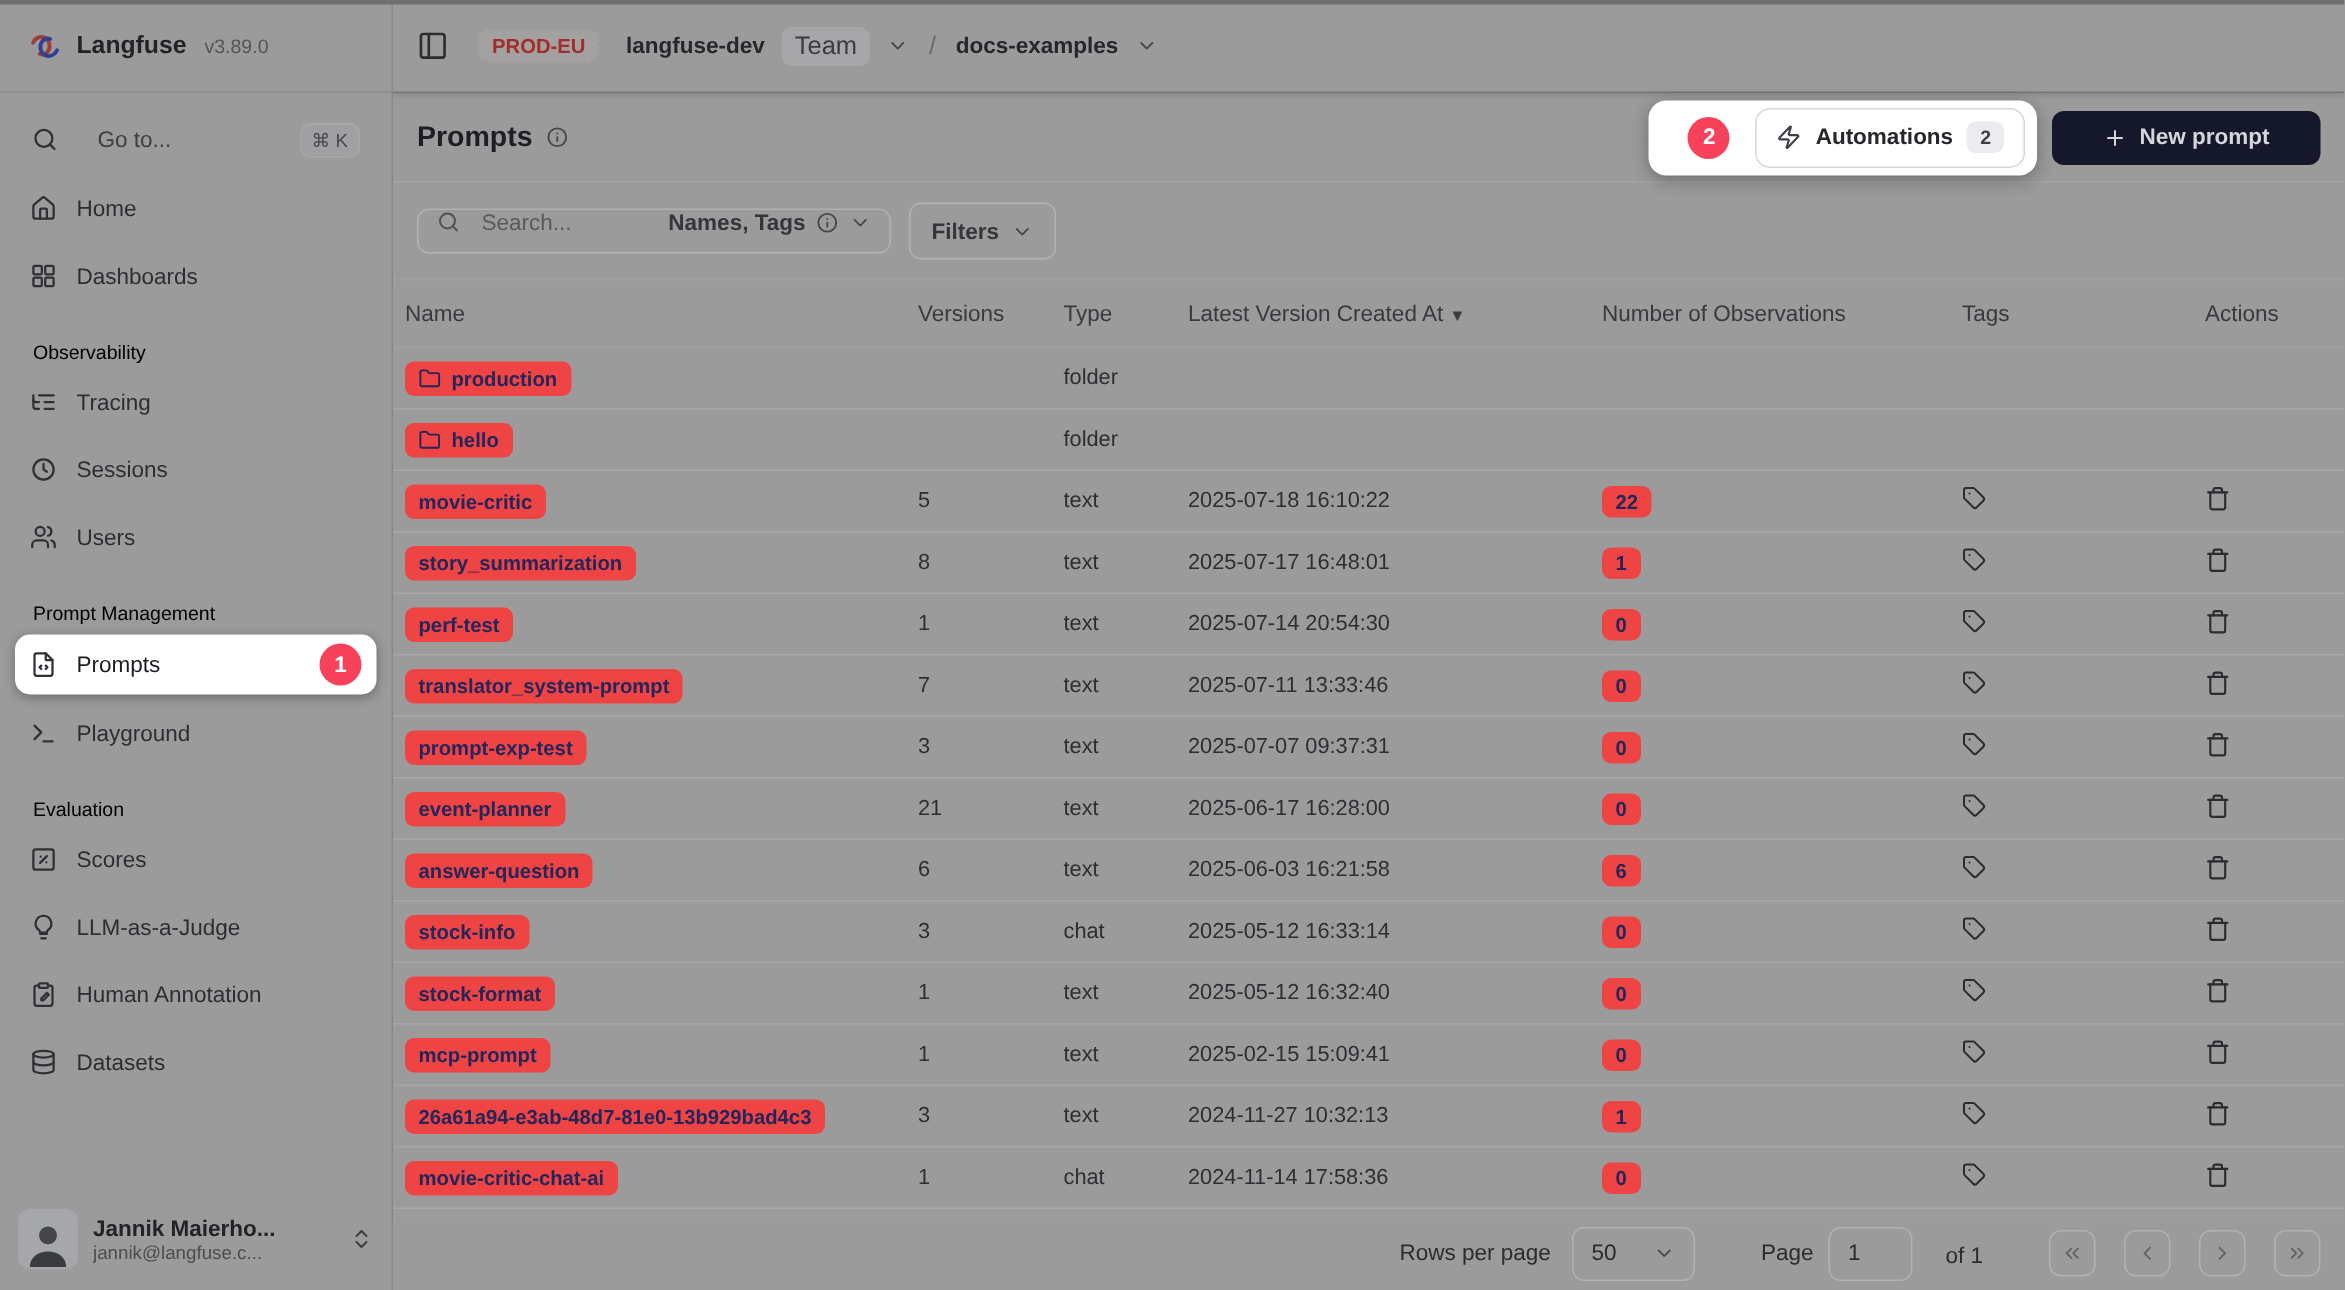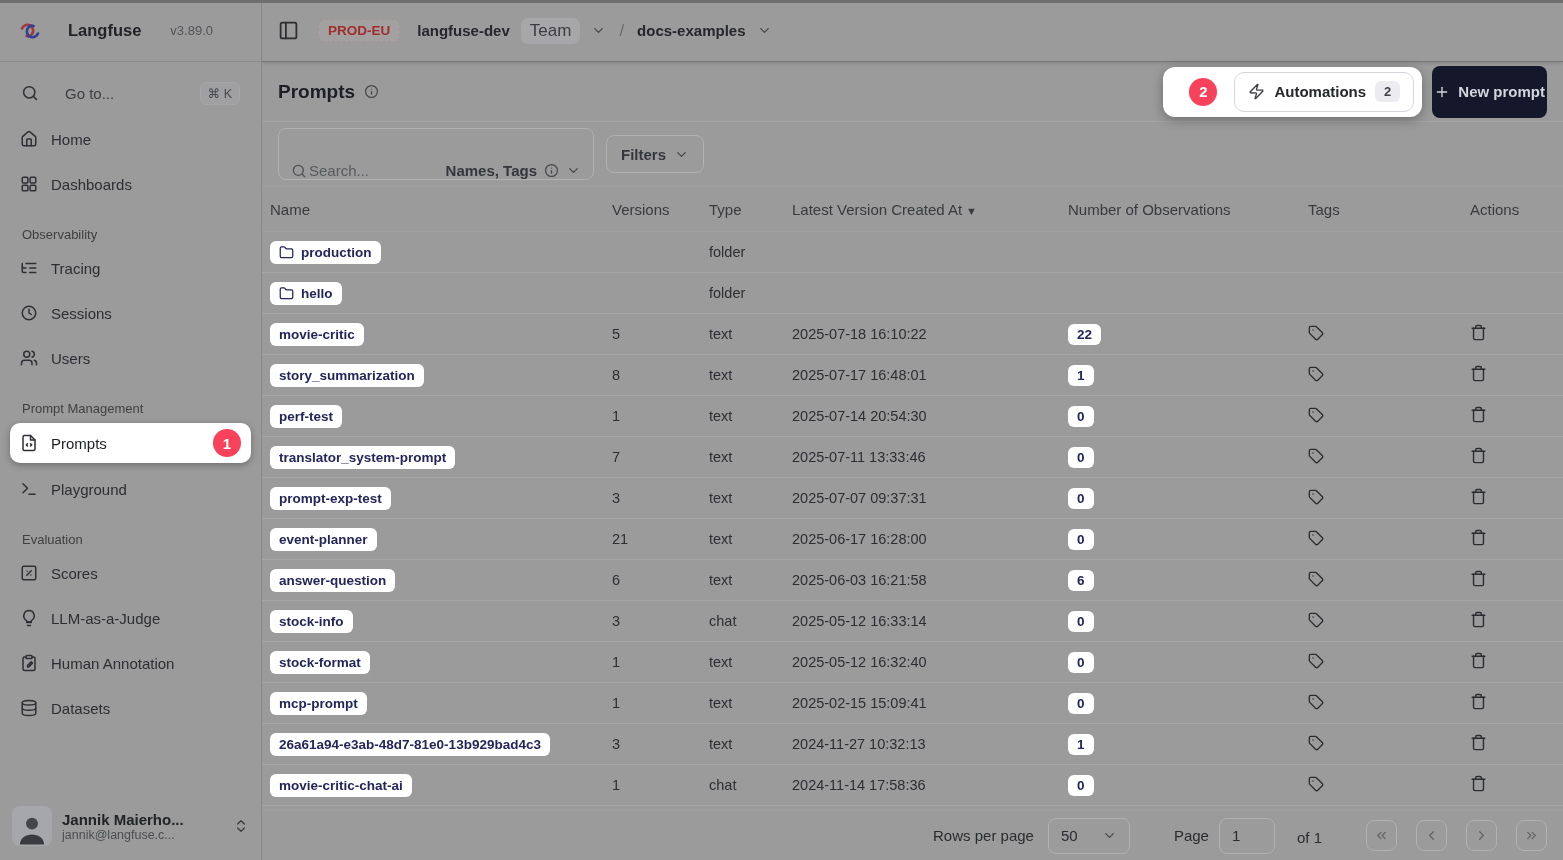--- a/index.html
+++ b/index.html
@@ -11,33 +11,33 @@
   }
   body::before { content:""; position:absolute; top:0; left:0; width:1563px; height:3px;
     background:#6f6f71; z-index:50; }
 
   .app { display:flex; width:1563px; height:860px; }
 
   
   .sidebar { width:262px; min-width:262px; height:860px; background:#9b9b9b;
     border-right:1px solid #88888b; display:flex; flex-direction:column; overflow:hidden; }
   .logo-row { height:62px; min-height:62px; display:flex; align-items:center; padding:0 18px;
-    gap:26px; border-bottom:1px solid #8b8b8e; }
+    gap:9px; border-bottom:1px solid #8b8b8e; }
   .logo-mark { width:24px; height:24px; display:inline-flex; }
   .logo-name { font-size:16.5px; font-weight:700; color:#222327; }
   .logo-version { font-size:13px; color:#54555a; margin-left:3px; }
 
   .goto-row { margin:13px 12px 2px; height:36px; display:flex; align-items:center;
     gap:26px; padding:0 9px; border-radius:8px; cursor:pointer; }
   .goto-label { font-size:15px; color:#3d3e43; flex:1; }
   .kbd { font-size:12.5px; color:#47484d; border:1px solid #a7a7a9; background:#a0a0a2;
     border-radius:7px; padding:3px 7px; }
 
   .nav { flex:1; overflow:hidden; }
-  .nav-section-label { margin:24px 0 6px; padding-left:22px; font-size:13px; color:#404040; }
+  .nav-section-label { margin:24px 0 6px; padding-left:22px; font-size:13px; color:#000000; }
   .nav-item { height:38px; margin:7px 10px 0; padding:0 10px; display:flex; align-items:center;
     gap:13px; border-radius:8px; font-size:15px; color:#2d2e33; cursor:pointer; }
   .nav-item.active { height:40px; background:#ffffff; border-radius:10px; color:#1c1d22;
     box-shadow:0 2px 7px rgba(0,0,0,.30); }
   .nav-ic { width:18px; height:18px; display:inline-flex; color:#2f3035; flex:none; }
   .nav-label { white-space:nowrap; }
   .marker { width:28px; height:28px; min-width:28px; border-radius:50%; background:#f8415b;
     color:#fff; font-weight:700; font-size:15px; display:flex; align-items:center;
     justify-content:center; margin-left:auto; }
 
@@ -71,48 +71,48 @@
   .info-ic { width:15px; height:15px; color:#46474c; display:inline-flex; }
   .header-actions { display:flex; align-items:center; gap:10px; }
   .spotlight { background:#ffffff; border-radius:12px; height:50px; display:flex; align-items:center;
     padding:0 8px 0 26px; gap:17px; box-shadow:0 3px 12px rgba(0,0,0,.30); }
   .automations-btn { height:40px; border:1px solid #d7d7db; border-radius:10px; background:#fff;
     display:flex; align-items:center; gap:9px; padding:0 13px; font-size:15px; font-weight:600;
     color:#26272b; cursor:pointer; }
   .zap-ic { width:17px; height:17px; color:#3f3f46; display:inline-flex; }
   .automations-count { background:#ececf0; border-radius:6px; padding:3px 9px; font-size:13px;
     font-weight:600; color:#3f3f46; }
-  .new-prompt-btn { height:52px; border:none; border-radius:8px; background:#15182a; color:#d4d6db;
-    display:flex; align-items:center; gap:8px; padding:0 2px; font-size:15px; font-weight:600; cursor:pointer;text-align:right; }
+  .new-prompt-btn { height:36px; border:none; border-radius:8px; background:#15182a; color:#d4d6db;
+    display:flex; align-items:center; gap:8px; padding:0 34px; font-size:15px; font-weight:600; cursor:pointer;text-align:right; }
   .plus-ic { width:16px; height:16px; display:inline-flex; color:#d4d6db; }
 
   .toolbar { height:64px; min-height:64px; display:flex; align-items:center; padding:0 16px; gap:12px; }
-  .search-box { width:316px; height:52px; border:1px solid #b1b1b3; border-radius:8px;
-    display:flex; align-items:flex-end; padding:0 12px; gap:2px; background:transparent; }
+  .search-box { width:316px; height:30px; border:1px solid #b1b1b3; border-radius:8px;
+    display:flex; align-items:flex-start; padding:0 12px; gap:14px; background:transparent; }
   .search-ic { width:16px; height:16px; color:#515257; display:inline-flex; }
   .search-input { border:0; background:transparent; outline:0; font-size:15px; color:#2e2f34;
     flex:1; min-width:0; font-family:inherit; }
   .search-input::placeholder { color:#595a5f; }
   .search-scope { display:flex; align-items:center; gap:7px; font-size:15px; font-weight:600;
     color:#35363b; cursor:pointer; white-space:nowrap; }
   .sm-chevron { width:15px; height:15px; color:#47484d; display:inline-flex; }
   .filters-btn { height:38px; border:1px solid #b1b1b3; border-radius:8px; background:transparent;
     display:flex; align-items:center; gap:8px; padding:0 14px; font-size:15px; font-weight:600;
     color:#35363b; cursor:pointer; font-family:inherit; }
 
   .grid7 { display:grid; grid-template-columns:342px 97px 83px 276px 240px 162px 1fr; }
   .table { flex:1; display:flex; flex-direction:column; overflow:hidden; }
   .thead { height:46px; min-height:46px; align-items:center; border-top:1px solid #a0a0a2;
     border-bottom:1px solid #a0a0a2; color:#393a3f; font-size:15px; }
   .th { padding-left:8px; white-space:nowrap; }
   .sort-ind { font-size:11px; margin-left:4px; color:#3b3c41; }
   .tbody { overflow:hidden; }
   .trow { height:41px; align-items:center; border-bottom:1px solid #a7a7a9; }
   .td { padding-left:8px; font-size:14.5px; color:#2d2e33; white-space:nowrap; }
-  .pill { display:inline-flex; align-items:center; background:#ffffff; color:#23265a;
+  .pill { display:inline-flex; align-items:center; background:#ef4444; color:#23265a;
     border-radius:6px; font-weight:700; font-size:13.5px; }
   .name-pill { gap:7px; padding:4px 9px; max-width:326px; cursor:pointer; }
   .pill-ic { width:15px; height:15px; display:inline-flex; color:#23265a; flex:none; }
   .obs-pill { justify-content:center; min-width:12px; padding:3px 9px; }
   .cell-ic { width:16px; height:16px; display:inline-flex; color:#2b2c30; cursor:pointer; }
   .trash { width:17px; height:17px; }
 
   .pagination { height:50px; min-height:50px; border-top:1px solid #a0a0a2; display:flex;
     align-items:center; justify-content:flex-end; padding:0 16px; font-size:15px; color:#2b2c30; }
   .pg-label { white-space:nowrap; }

